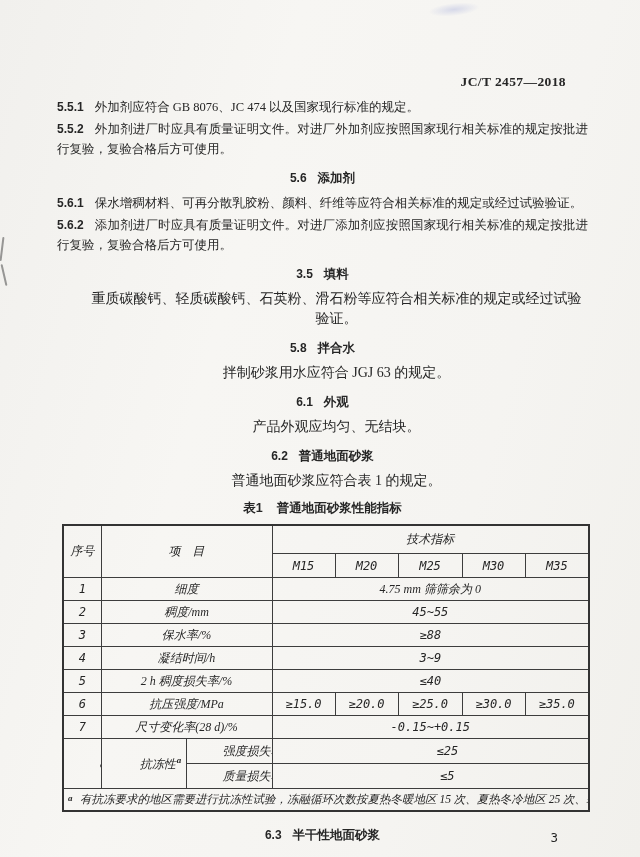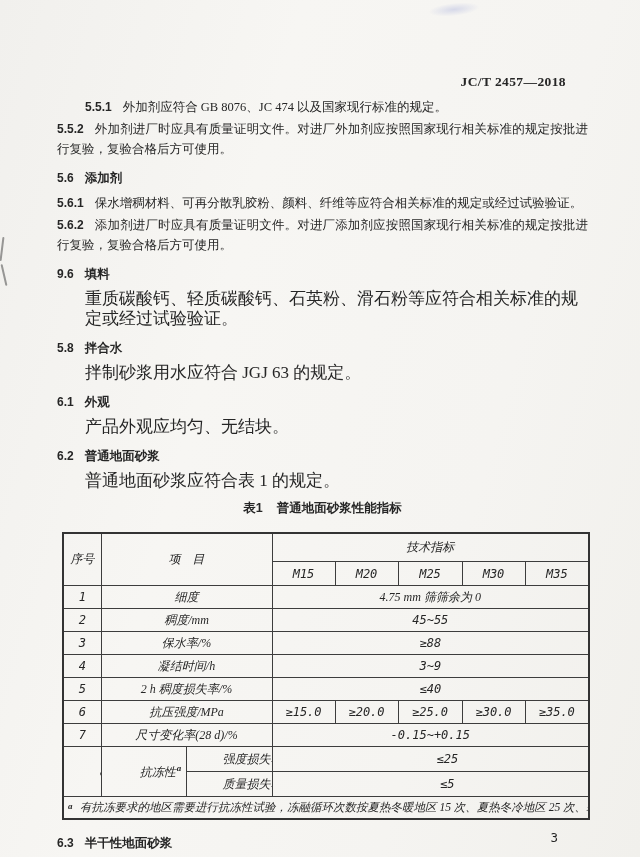--- a/index.html
+++ b/index.html
@@ -20,32 +20,32 @@
   }
   .edge-mark{position:absolute;background:#4a4a4a;opacity:.55;border-radius:2px;}
   .m1{left:1px;top:237px;width:2px;height:24px;transform:rotate(7deg);}
   .m2{left:3px;top:264px;width:2px;height:22px;transform:rotate(-13deg);}
 
   .header-ref{
     position:absolute;top:74px;right:74px;
     font-weight:bold;font-size:13.5px;letter-spacing:.4px;
   }
   .content{position:absolute;left:57px;right:52px;top:0;}
-  .content > :first-child{margin-top:97px;margin-left:28px;}
+  .content > :first-child{margin-top:97px;}
 
-  p{margin:0;}
+  p{margin:0;text-align:center;}
   .clause{font-size:12.5px;line-height:20px;margin-bottom:2px;text-align:justify;}
   .clause .num,.h .num{font-family:"Liberation Sans",sans-serif;font-weight:bold;margin-right:11px;font-size:12px;}
   .h{font-family:"Liberation Sans",sans-serif;font-weight:bold;font-size:12.5px;line-height:20px;margin-top:9px;margin-bottom:5px;}
   .h.chapter{margin-top:10px;margin-bottom:13px;}
-  .para{font-size:17px;line-height:20px;padding-left:28px;margin-bottom:2px;margin-top:5px;}
+  .para{font-size:14px;line-height:20px;padding-left:28px;margin-bottom:2px;margin-top:5px;}
 
   .table-title{
     text-align:center;font-family:"Liberation Sans",sans-serif;
-    font-weight:bold;font-size:12.5px;margin-top:9px;margin-bottom:15px;
+    font-weight:bold;font-size:12.5px;margin-top:9px;margin-bottom:7px;
   }
   .table-title .tt-label{margin-right:14px;}
 
   table.spec{
     border-collapse:collapse;table-layout:fixed;
     width:526px;margin-left:5px;
     border:2px solid #333;
   }
   table.spec td{
     border:1px solid #3d3d3d;
@@ -76,21 +76,21 @@
   <div class="header-ref">JC/T 2457—2018</div>
 
   <div class="content">
     <p class="clause"><span class="num">5.5.1</span><span class="txt">外加剂应符合 GB 8076、JC 474 以及国家现行标准的规定。</span></p>
     <p class="clause"><span class="num">5.5.2</span><span class="txt">外加剂进厂时应具有质量证明文件。对进厂外加剂应按照国家现行相关标准的规定按批进行复验，复验合格后方可使用。</span></p>
 
     <p class="h"><span class="num">5.6</span><span>添加剂</span></p>
     <p class="clause"><span class="num">5.6.1</span><span class="txt">保水增稠材料、可再分散乳胶粉、颜料、纤维等应符合相关标准的规定或经过试验验证。</span></p>
     <p class="clause"><span class="num">5.6.2</span><span class="txt">添加剂进厂时应具有质量证明文件。对进厂添加剂应按照国家现行相关标准的规定按批进行复验，复验合格后方可使用。</span></p>
 
-    <p class="h"><span class="num">9.6</span><span>填料</span></p>
+    <p class="h"><span class="num">3.5</span><span>填料</span></p>
     <p class="para">重质碳酸钙、轻质碳酸钙、石英粉、滑石粉等应符合相关标准的规定或经过试验验证。</p>
 
     <p class="h"><span class="num">5.8</span><span>拌合水</span></p>
     <p class="para">拌制砂浆用水应符合 JGJ 63 的规定。</p>
 
 
     <p class="h"><span class="num">6.1</span><span>外观</span></p>
     <p class="para">产品外观应均匀、无结块。</p>
 
     <p class="h"><span class="num">6.2</span><span>普通地面砂浆</span></p>

